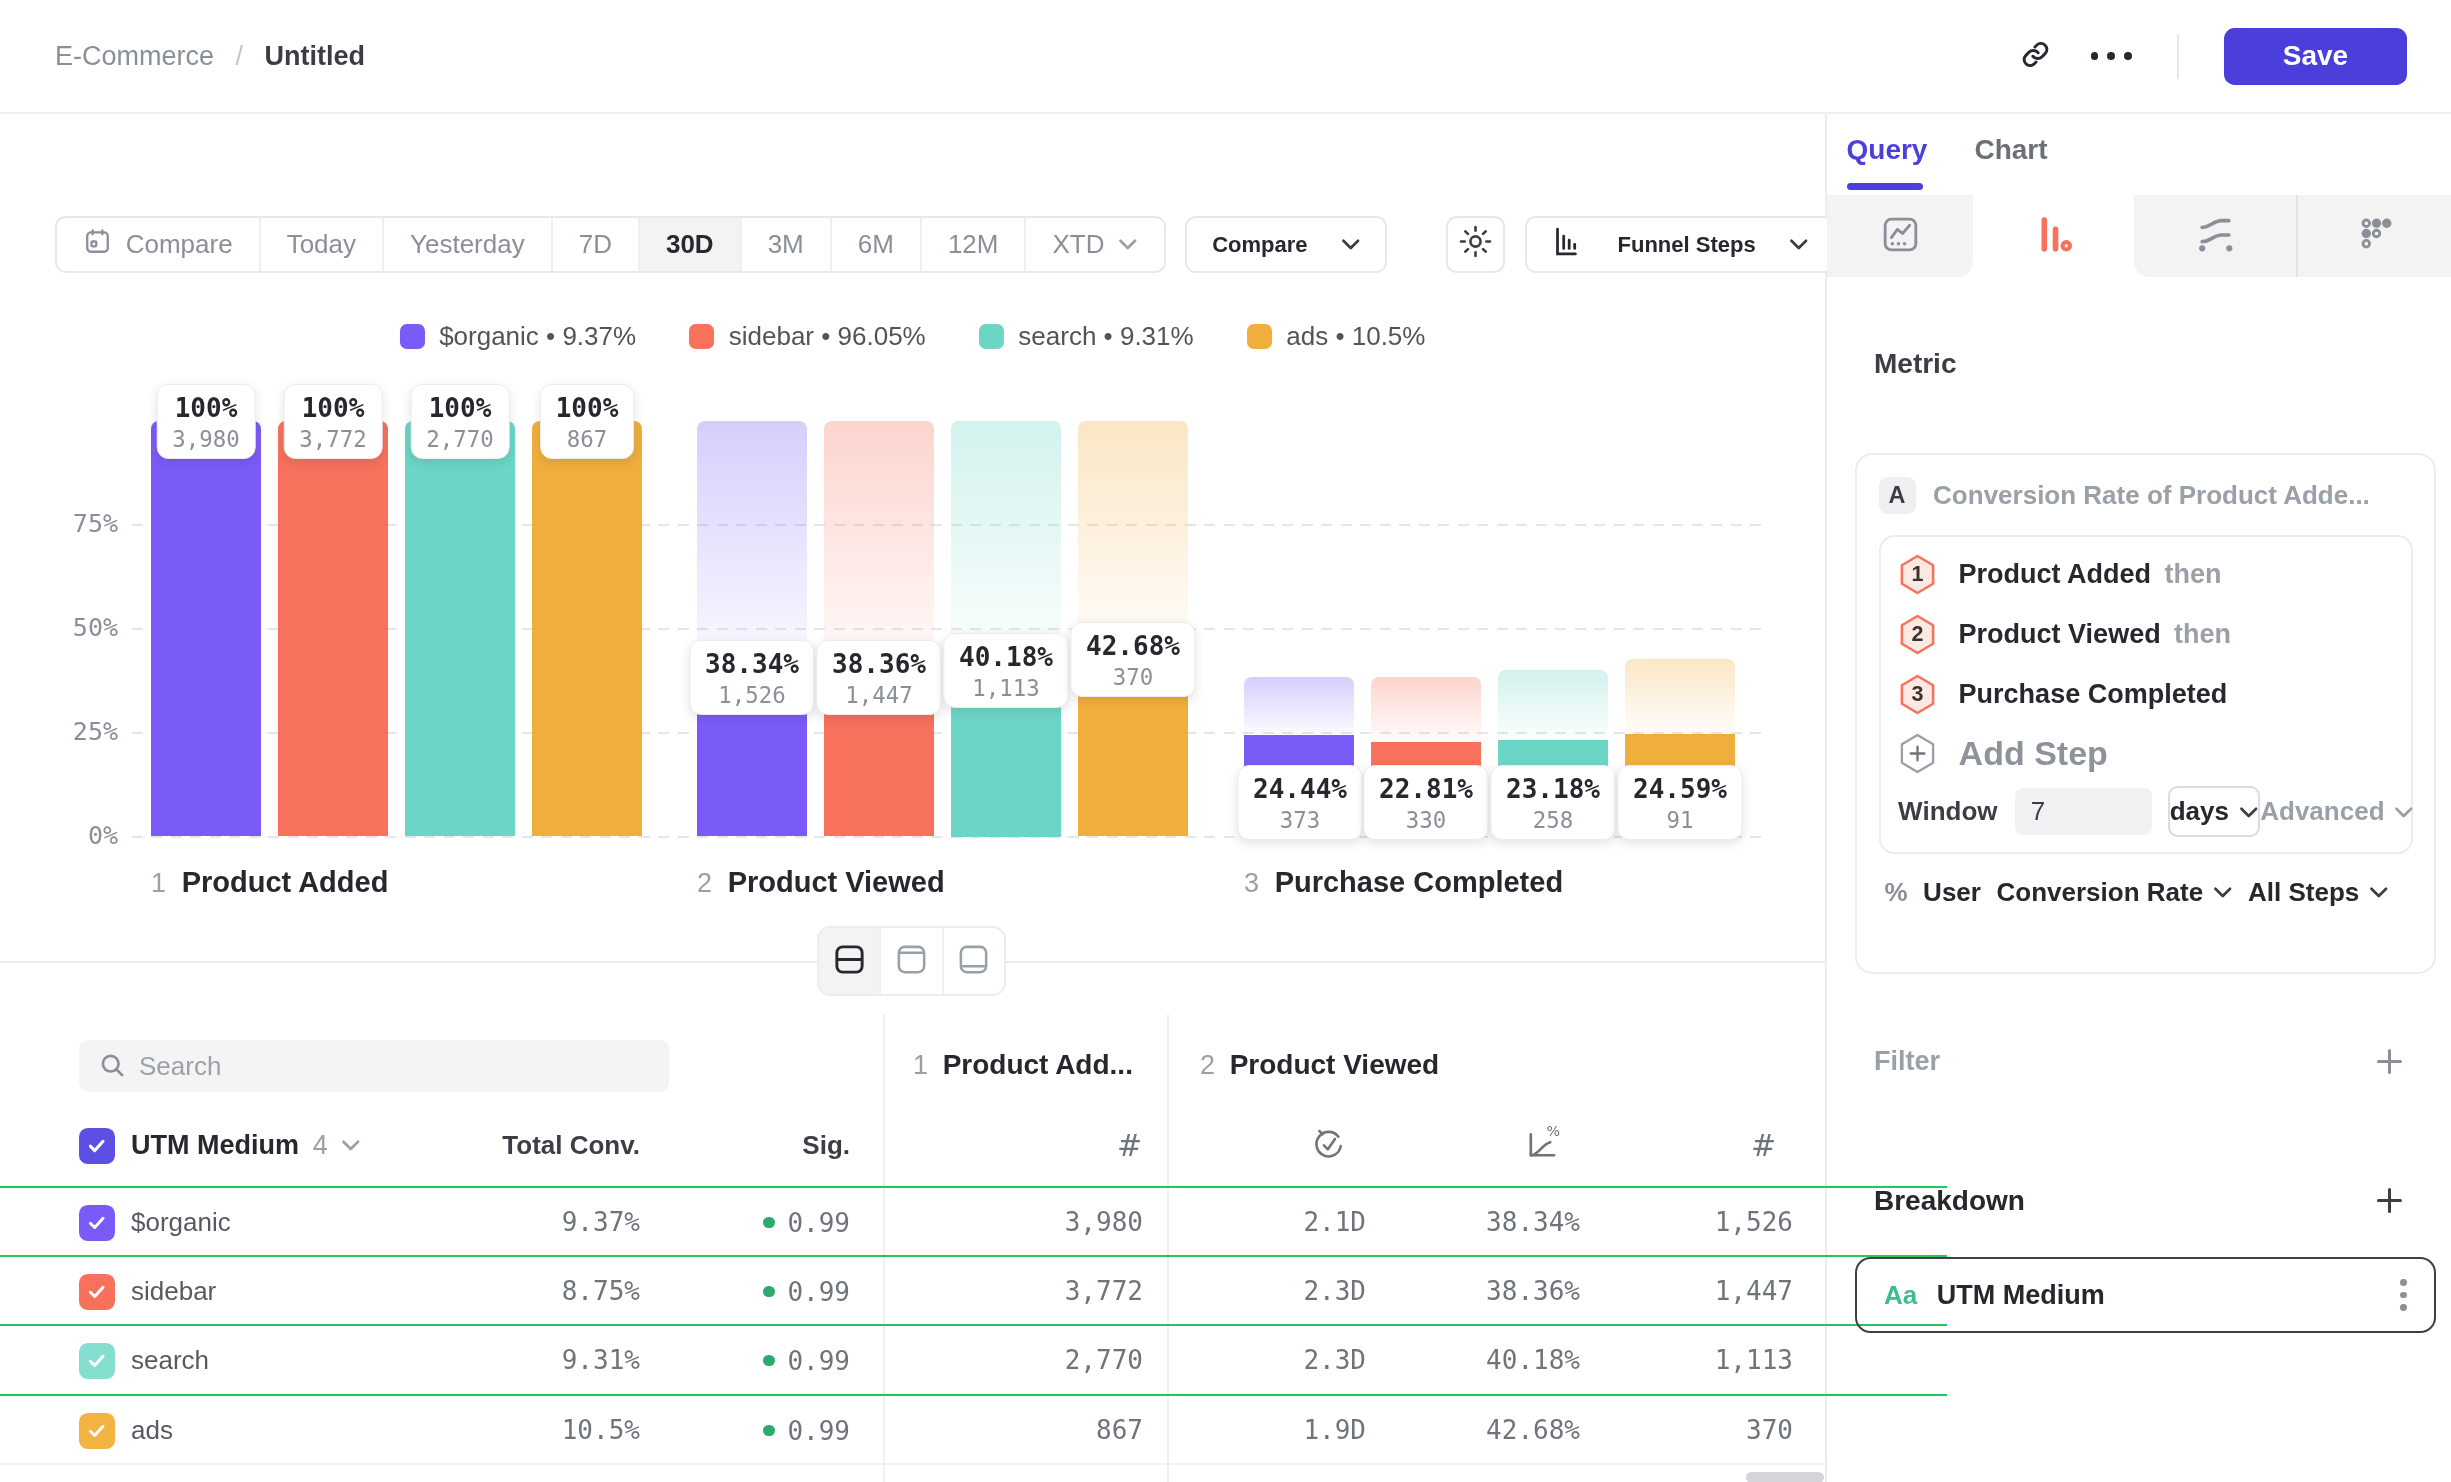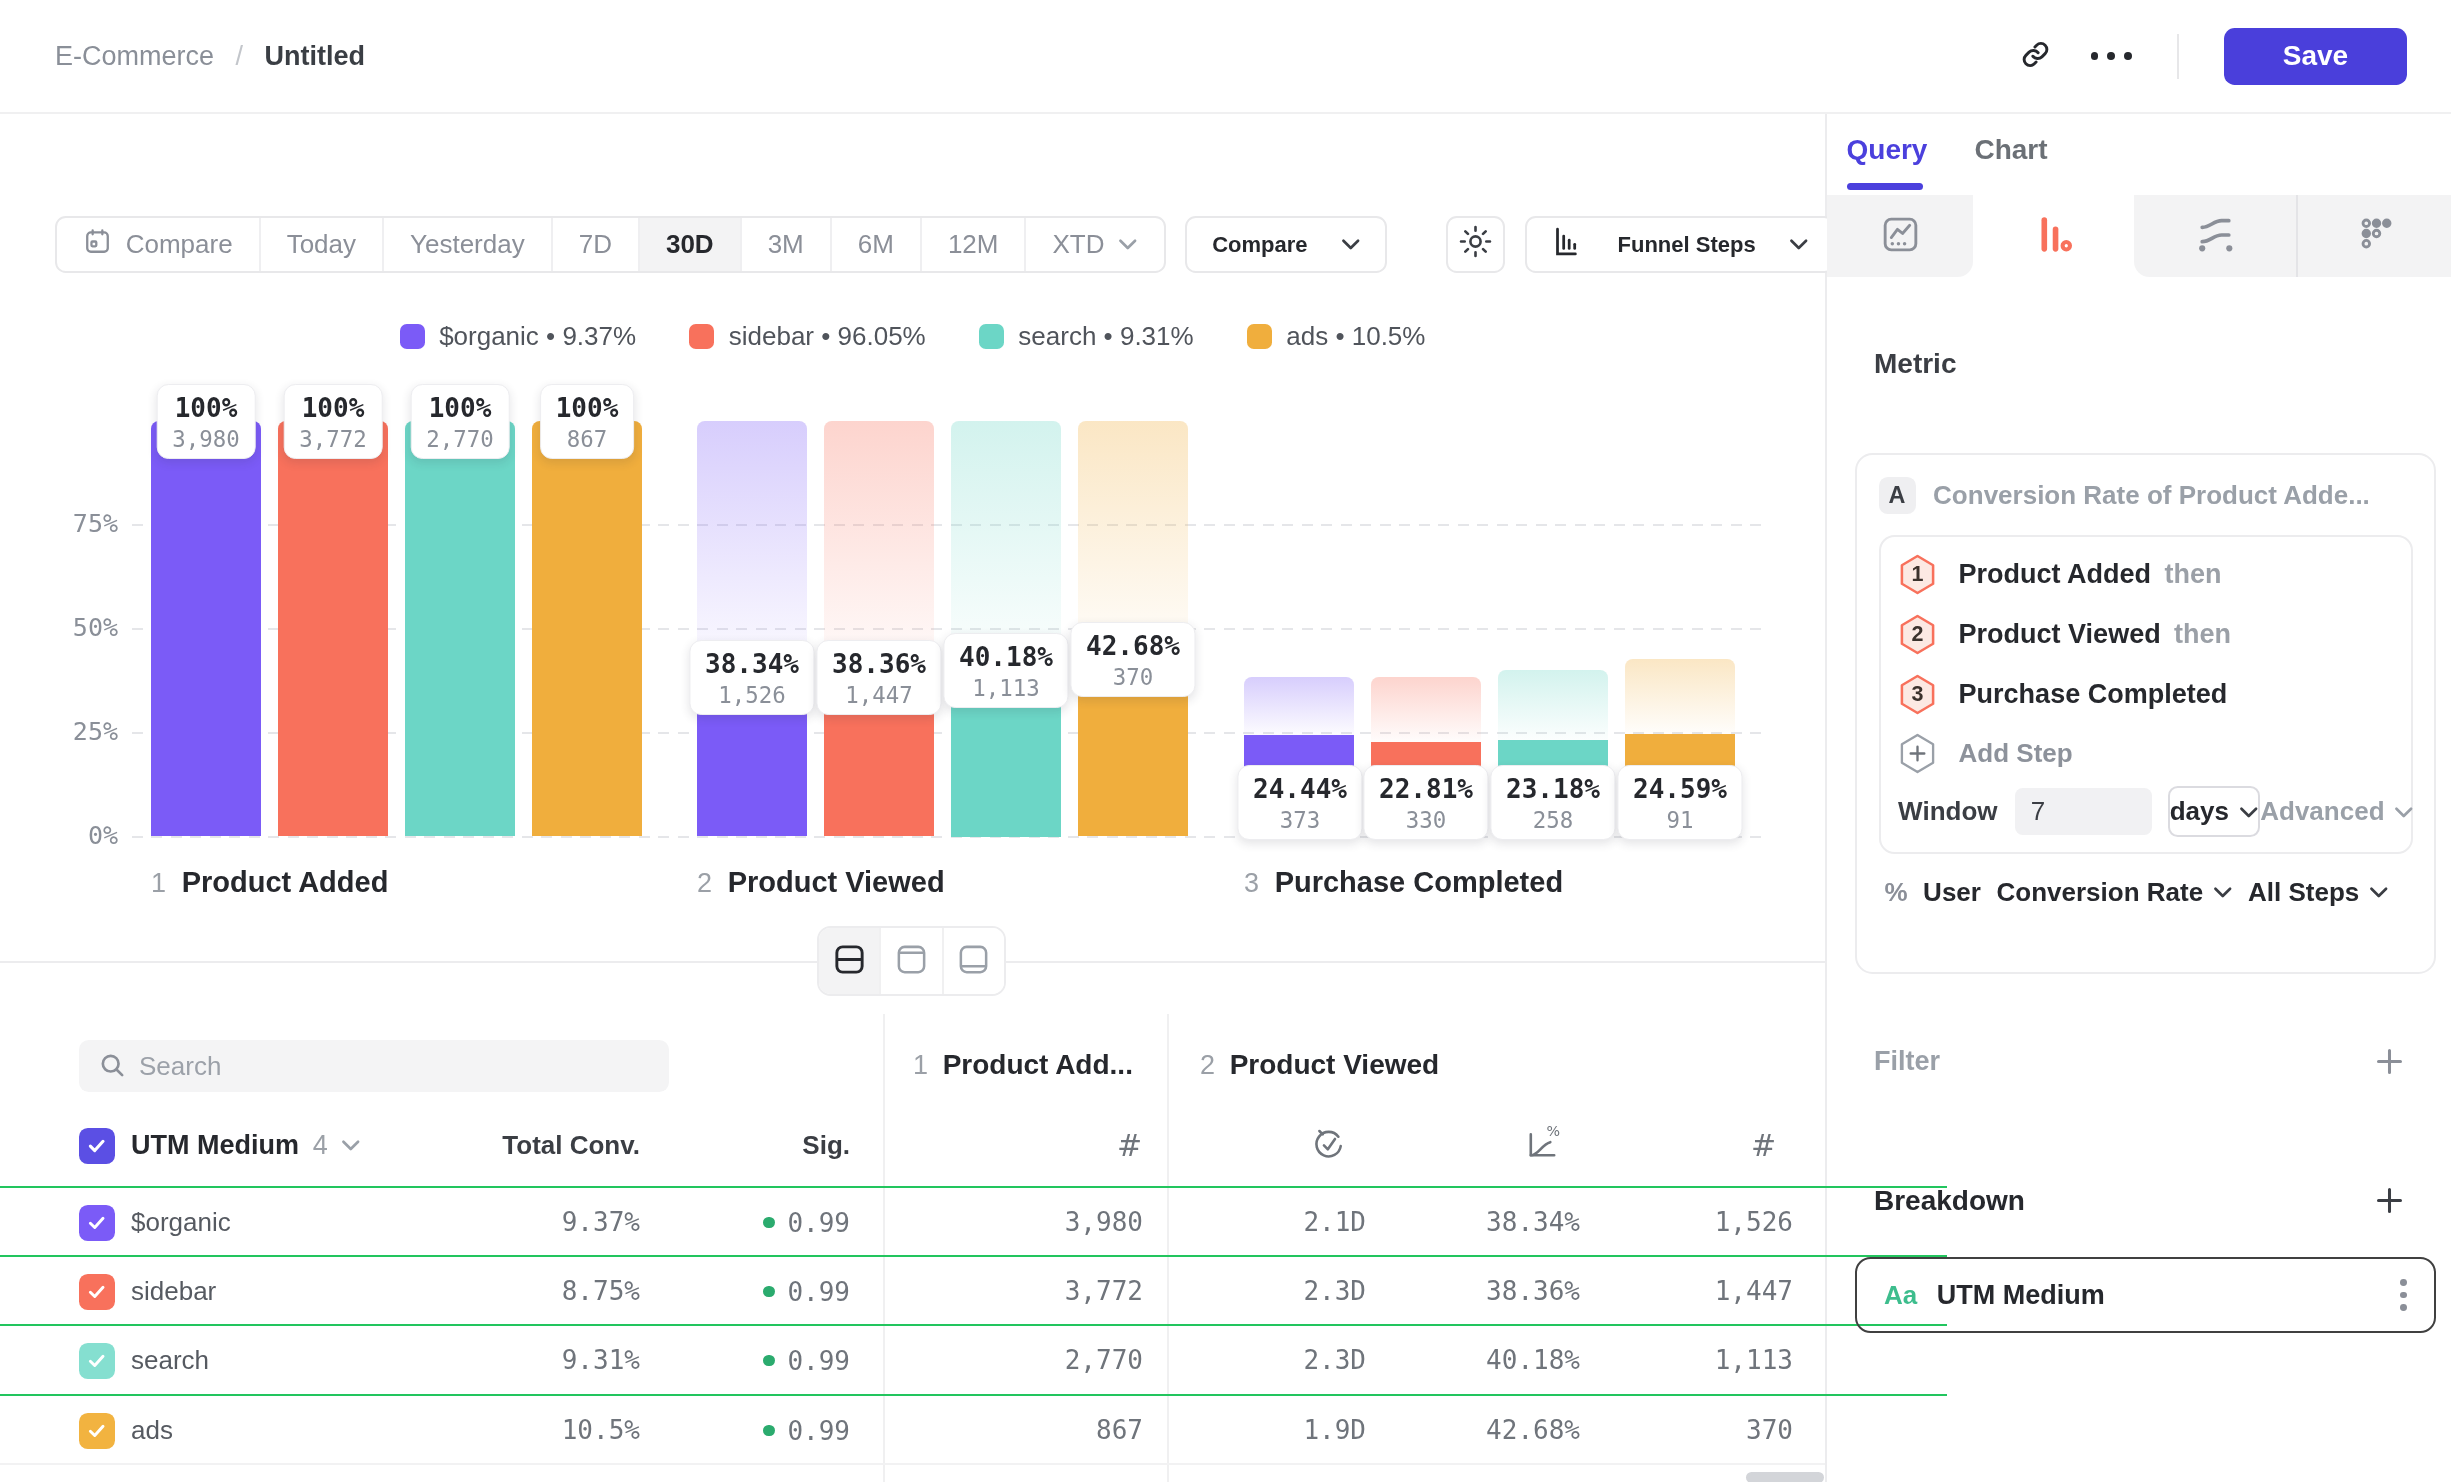--- a/index.html
+++ b/index.html
@@ -114,21 +114,21 @@
     align-items:center; justify-content:center; font-size:23.4px; font-weight:700; color:#3b3e44; }
   .metric-title { font-size:26px; font-weight:600; color:#9aa0a8; white-space:nowrap; }
   .steps-card { margin-top:19.5px; border:2px solid #ececee; border-radius:15.6px; padding:7.8px 0 0; }
   .step-row { height:60px; padding:0 17.6px; display:flex; align-items:center; gap:21.5px; cursor:pointer; }
   .hex { position:relative; width:39px; height:43px; flex:0 0 auto; }
   .hex span { position:absolute; inset:0; display:flex; align-items:center; justify-content:center;
     font-size:21.5px; font-weight:700; color:#3c322d; }
   .step-name { font-size:27px; font-weight:700; color:#26282d; }
   .step-suffix { font-size:27px; font-weight:600; color:#9ba0a7; margin-left:5.9px; }
   .add-row { height:57px; padding:0 17.6px; display:flex; align-items:center; gap:21.5px; cursor:pointer; }
-  .add-label { font-size:26px; font-weight:600; color:#8d929b; }
+  .add-label { font-size:34px; font-weight:600; color:#8d929b; }
   .window-row { height:70px; padding:0 17.6px 9.8px; display:flex; align-items:center; }
   .window-label { font-size:26px; font-weight:600; color:#3b3e44; }
   .window-input { width:137px; height:47px; margin-left:17.6px; background:#f1f1f3; border:none;
     border-radius:7.8px; padding:0 15.6px; font-size:26px; color:#3b3e44; font-family:inherit; }
   .unit-select { width:111px; height:51px; margin-left:15.6px; border:2px solid #dbdbe0; border-radius:9.8px;
     background:#fff; display:flex; align-items:center; justify-content:center; gap:9.8px;
     font-size:26px; font-weight:600; color:#26282d; cursor:pointer; }
   .advanced { margin-left:auto; display:flex; align-items:center; gap:9.8px; font-size:26px;
     font-weight:600; color:#9aa0a8; cursor:pointer; }
   .measure-row { margin-top:23.4px; padding:0 5.9px; display:flex; align-items:center; gap:15.6px;

